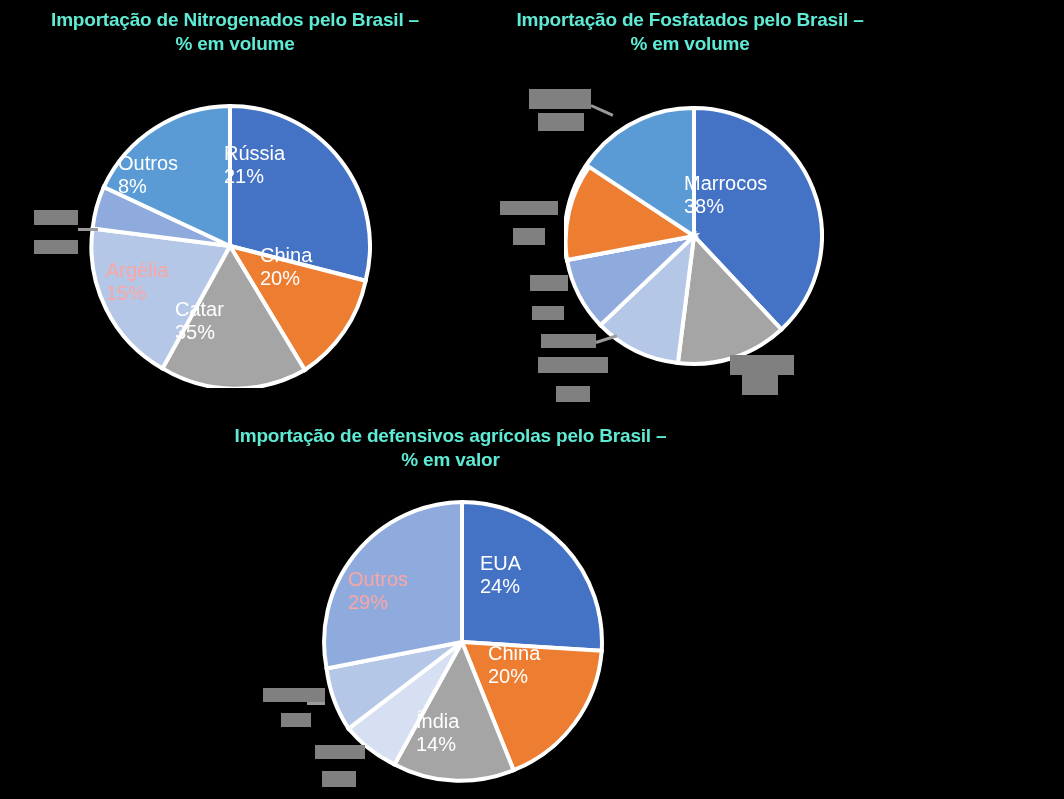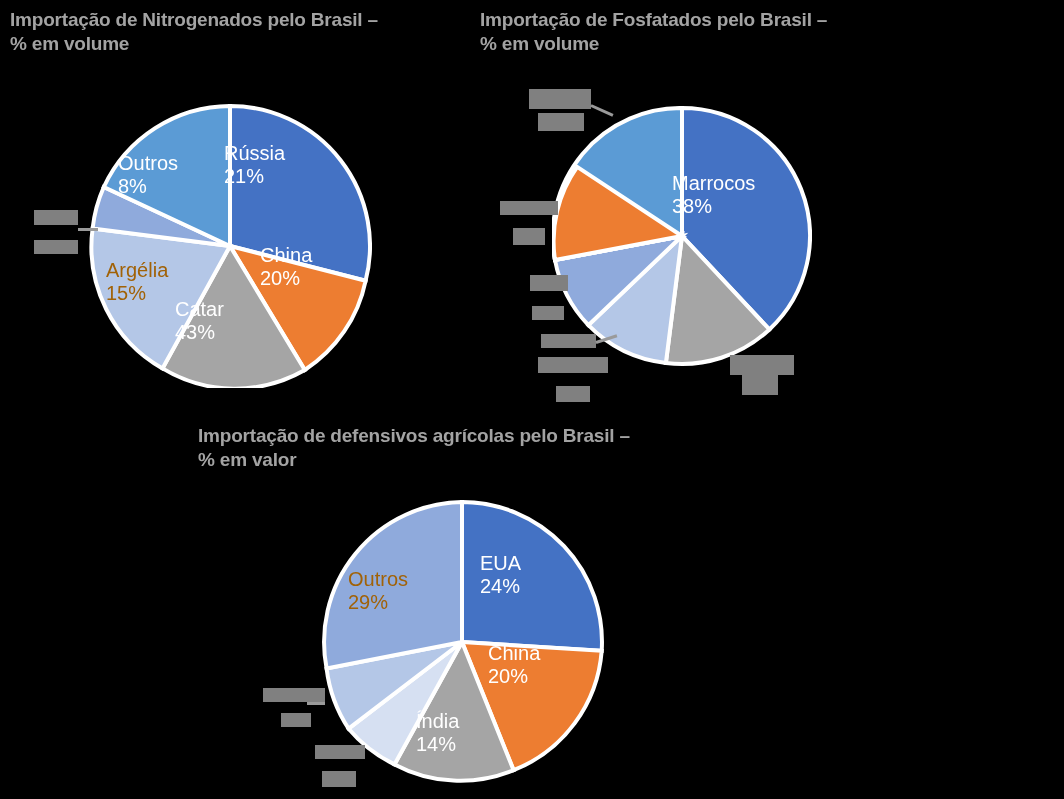--- a/index.html
+++ b/index.html
@@ -17,22 +17,22 @@
   .stage {
     position: absolute;
     left: 0; top: 0;
     width: 1064px;
     height: 799px;
   }
 
   
   .chart-title {
     position: absolute;
-    text-align: left;
-    color: #a3a3a3;
+    text-align: center;
+    color: #5eead4;
     font-weight: bold;
     line-height: 1.28;
     letter-spacing: -0.2px;
     font-family: "Liberation Sans", sans-serif;
   }
   #title-nitro {
     left: 10px; top: 8px; width: 450px;
     font-size: 19px;
   }
   #title-fosf {
@@ -52,21 +52,21 @@
     position: absolute;
     text-align: left;
     line-height: 1.16;
     font-family: "Liberation Sans", sans-serif;
     pointer-events: none;
     white-space: nowrap;
   }
   .slice-label .nm { display: block; }
   .slice-label .pc { display: block; }
   .lab-white { color: #FFFFFF; }
-  .lab-gray  { color: #a16207; }
+  .lab-gray  { color: #fca5a5; }
 
   
   .redacted {
     position: absolute;
     background: #808080;
   }
   .leader {
     position: absolute;
     background: #9a9a9a;
   }
@@ -112,41 +112,41 @@
       <span class="pc">21%</span>
     </div>
 
     <div class="slice-label lab-white" style="left:172px; top:140px; width:90px; font-size:20px;">
       <span class="nm">China</span>
       <span class="pc">20%</span>
     </div>
 
     <div class="slice-label lab-white" style="left:87px; top:194px; width:90px; font-size:20px;">
       <span class="nm">Catar</span>
-      <span class="pc">43%</span>
+      <span class="pc">35%</span>
     </div>
 
     <div class="slice-label lab-gray" style="left:18px; top:155px; width:100px; font-size:20px;">
       <span class="nm">Argélia</span>
       <span class="pc">15%</span>
     </div>
 
     <div class="slice-label lab-white" style="left:30px; top:48px; width:110px; font-size:20px;">
       <span class="nm">Outros</span>
       <span class="pc">8%</span>
     </div>
   </div>
 
   <div>
     <div class="redacted" style="left:34px; top:210px; width:44px; height:15px;"></div>
     <div class="redacted" style="left:34px; top:240px; width:44px; height:14px;"></div>
     <div class="leader" style="left:78px; top:228px; width:20px; height:3px;"></div>
   </div>
 
-  <div class="pie-wrap" id="wrap-pie2" style="left:552px; top:106px; width:260px; height:260px;">
+  <div class="pie-wrap" id="wrap-pie2" style="left:564px; top:106px; width:260px; height:260px;">
     <svg width="260" height="260" viewBox="0 0 260 260">
 
       <path d="M130 130 L130 2 A128 128 0 0 1 217.4 223.5 Z" fill="#4472C4" stroke="#FFFFFF" stroke-width="4"></path>
 
       <path d="M130 130 L217.4 223.5 A128 128 0 0 1 113.9 256.9 Z" fill="#A5A5A5" stroke="#FFFFFF" stroke-width="4"></path>
 
       <path d="M130 130 L113.9 256.9 A128 128 0 0 1 36.4 219.1 Z" fill="#B4C7E7" stroke="#FFFFFF" stroke-width="4"></path>
 
       <path d="M130 130 L36.4 219.1 A128 128 0 0 1 3.0 154.0 Z" fill="#8FAADC" stroke="#FFFFFF" stroke-width="4"></path>
 

